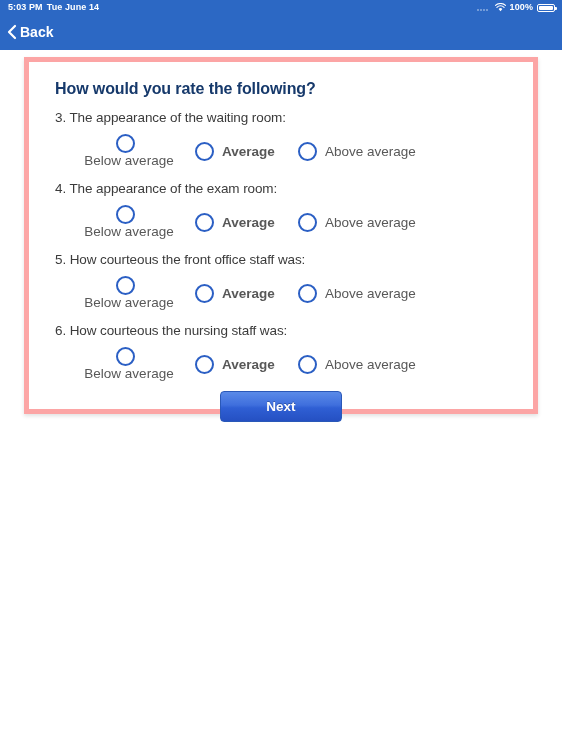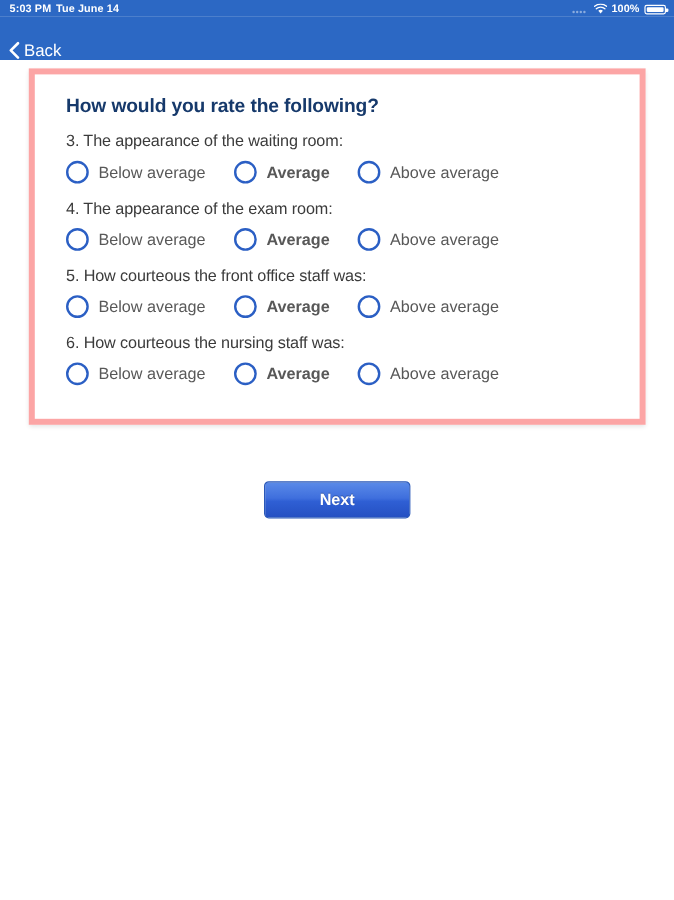--- a/index.html
+++ b/index.html
@@ -87,23 +87,24 @@
     background: #ffffff;
     border-radius: 0 1px 1px 0;
   }
   .battery-pct { font-size: 9px; font-weight: bold; }
 
   
   .nav-bar {
     height: 36px;
     background: #2c68c4;
     display: flex;
-    align-items: flex-end;
+    align-items: center;
     padding-left: 6px;
     box-sizing: border-box;
+    font-weight: bold;
   }
   .back-button {
     display: flex;
     align-items: center;
     color: #ffffff;
     font-size: 14px;
     cursor: pointer;
     gap: 2px;
   }
   .chevron-left {
@@ -174,29 +175,29 @@
     box-sizing: border-box;
     cursor: pointer;
   }
   .option-label {
     color: #585858;
     font-size: 13.5px;
     margin-left: 8px;
     white-space: nowrap;
   }
   
-  .opt-col-0 { width: 140px; }
+  .opt-col-0 { width: 140px; flex-direction: column; }
   .opt-col-1 { width: 103px; font-weight: bold; }
   .opt-col-2 { width: auto; }
 
   
   .next-button {
     position: absolute;
     left: 220px;
-    top: 351px;
+    top: 341px;
     width: 122px;
     height: 31px;
     border: 1px solid #2a58b8;
     border-radius: 4px;
     background: linear-gradient(to bottom, #5a8ae8 0%, #3f6fdd 45%, #2f5fd4 55%, #2550c2 100%);
     color: #ffffff;
     font-size: 13.5px;
     font-weight: bold;
     display: flex;
     align-items: center;

